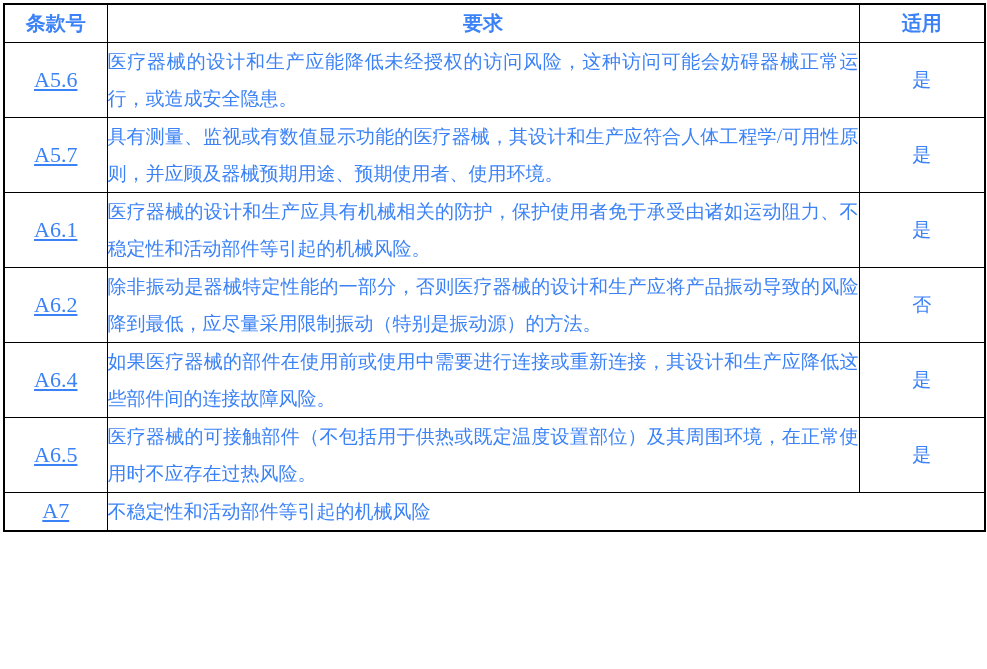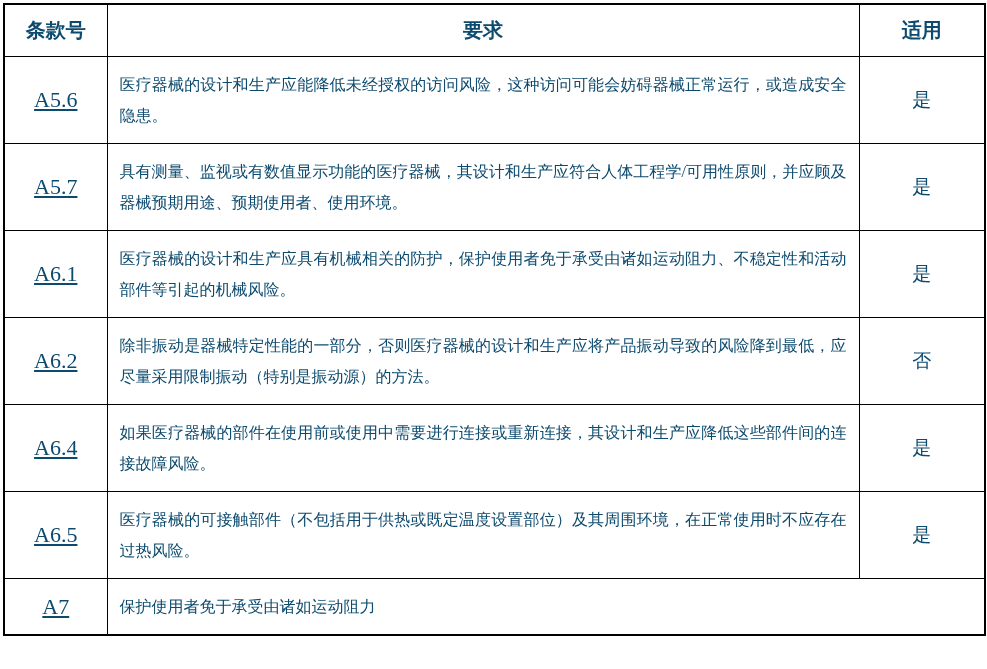--- a/index.html
+++ b/index.html
@@ -24,23 +24,23 @@
     background: #ffffff;
     border: 2px solid #000000;
   }
   table.req-table col.c-clause { width: 103px; }
   table.req-table col.c-req    { width: 752px; }
   table.req-table col.c-app    { width: 126px; }
 
   table.req-table th,
   table.req-table td {
     border: 1px solid #000000;
-    padding: 12px;
+    padding: 0;
     vertical-align: middle;
-    color: #0c4a6e;
+    color: #3b82f6;
     background: #ffffff;
     overflow: hidden;
   }
 
   tr.header-row { height: 38px; }
   tr.item-row   { height: 61px; }
   tr.section-row{ height: 30px; }
 
   th.hdr {
     font-family: "Liberation Sans", "DejaVu Sans", sans-serif;
@@ -51,22 +51,22 @@
 
   td.clause {
     font-family: "Liberation Serif", "DejaVu Serif", serif;
     font-size: 22px;
     text-align: center;
     text-decoration: underline;
   }
 
   td.req {
     font-family: "Liberation Serif", "DejaVu Serif", serif;
-    font-size: 16px;
-    line-height: 31px;
+    font-size: 19px;
+    line-height: 37px;
     text-align: justify;
     padding: 1px 10px 1px 10px;
   }
 
   td.app {
     font-family: "Liberation Serif", "DejaVu Serif", serif;
     font-size: 19px;
     text-align: center;
   }
 </style>
@@ -113,18 +113,18 @@
     <td class="req">如果医疗器械的部件在使用前或使用中需要进行连接或重新连接，其设计和生产应降低这些部件间的连接故障风险。</td>
     <td class="app">是</td>
   </tr>
         <tr class="item-row">
     <td class="clause">A6.5</td>
     <td class="req">医疗器械的可接触部件（不包括用于供热或既定温度设置部位）及其周围环境，在正常使用时不应存在过热风险。</td>
     <td class="app">是</td>
   </tr>
         <tr class="section-row">
     <td class="clause">A7</td>
-    <td class="req" colspan="2">保护使用者免于承受由诸如运动阻力</td>
+    <td class="req" colspan="2">不稳定性和活动部件等引起的机械风险</td>
 
   </tr>
       </tbody>
   </table>
 </div>
 
 </body></html>

